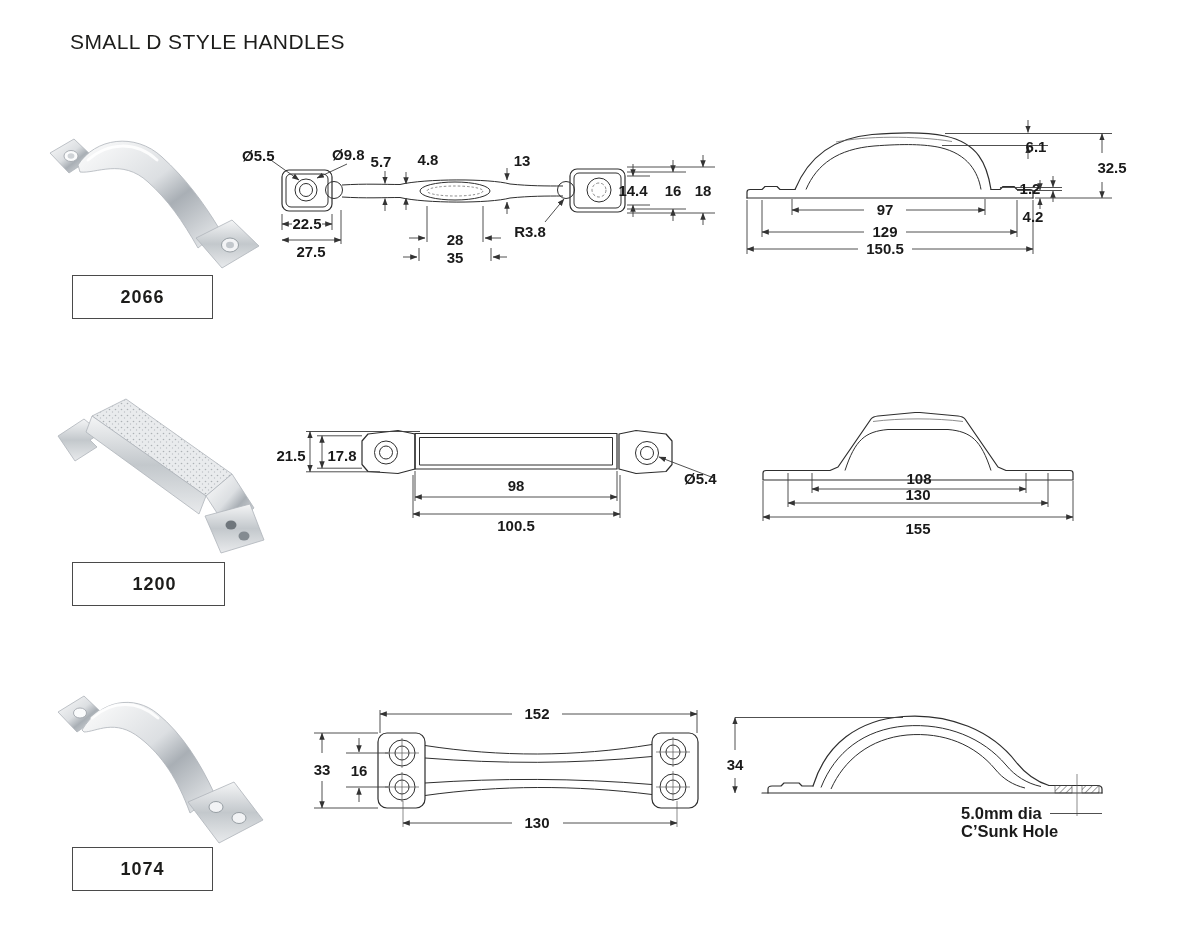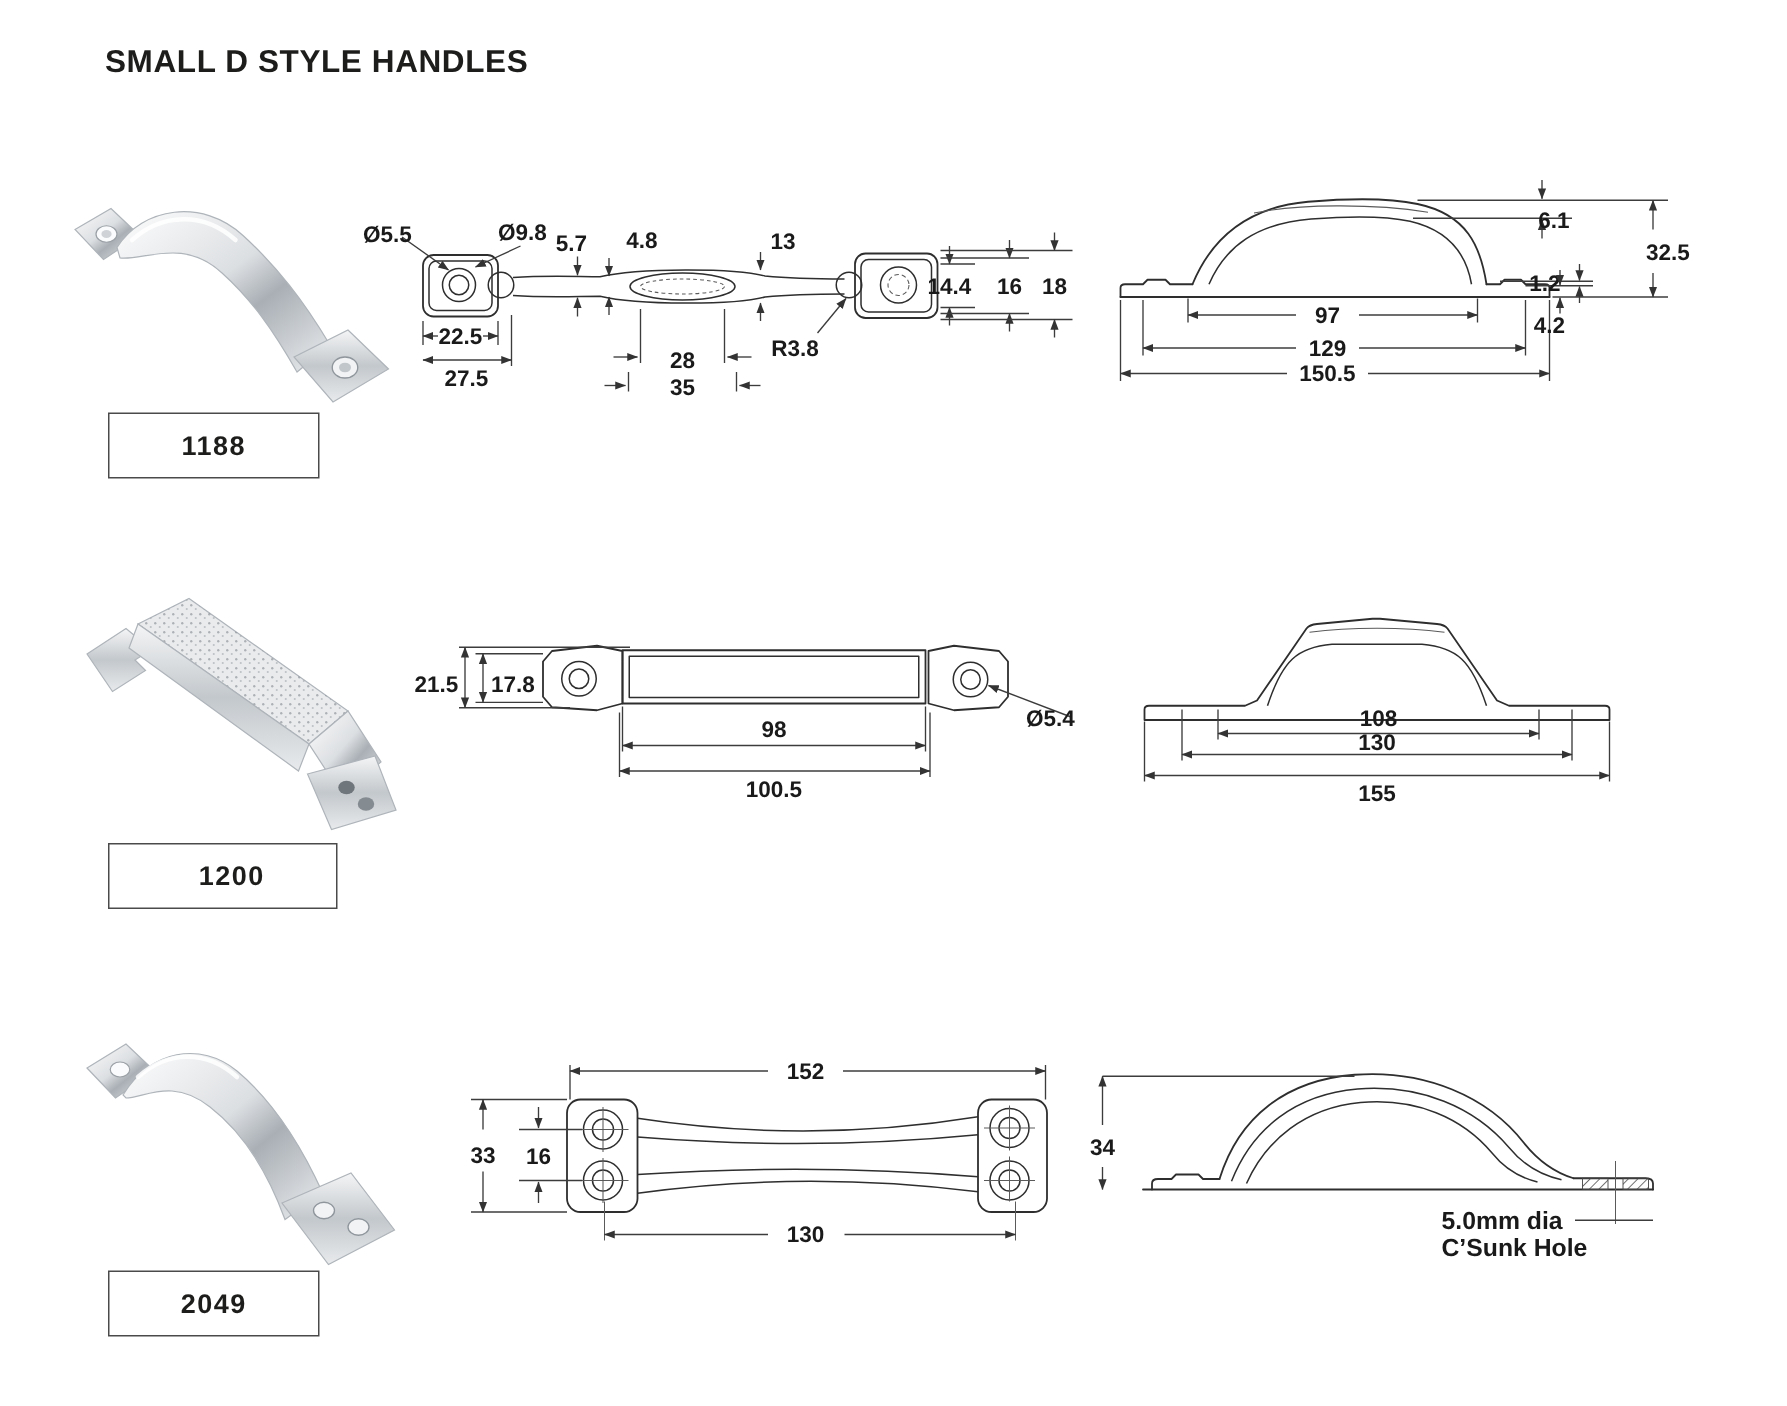--- a/index.html
+++ b/index.html
@@ -1,18 +1,18 @@
 <!DOCTYPE html>
 <html><head>
 <meta charset="utf-8">
 <style>
   html,body{margin:0;padding:0;background:#ffffff;}
   .page{position:relative;width:1191px;height:937px;background:#fff;overflow:hidden;
         font-family:"Liberation Sans",sans-serif;}
-  .title{position:absolute;left:70px;top:30px;font-size:21px;font-weight:700;
+  .title{position:absolute;left:70px;top:30px;font-size:21px;font-weight:400;
          letter-spacing:.4px;color:#1d1d1b;}
   .code-box{position:absolute;width:139px;height:42px;border:1.5px solid #4a4a4a;background:#fff;
             display:flex;align-items:center;justify-content:center;
             font-size:18px;font-weight:700;color:#1d1d1b;letter-spacing:1px;}
   svg.canvas{position:absolute;left:0;top:0;}
   .geo{fill:none;stroke:#2e2e2e;stroke-width:1.2;stroke-linejoin:round;stroke-linecap:round;}
   .geo2{fill:none;stroke:#2e2e2e;stroke-width:1;stroke-linejoin:round;}
   .dim{fill:none;stroke:#3c3c3c;stroke-width:.9;}
   .thin{fill:none;stroke:#5a5a5a;stroke-width:.7;}
   .dimtext{font-family:"Liberation Sans",sans-serif;font-weight:700;font-size:15px;fill:#1a1a1a;}
@@ -306,17 +306,17 @@
       <line x1="735" y1="717.5" x2="903" y2="717.5" class="dim"></line>
       <path d="M735,717.5 L735,750" class="dim" marker-start="url(#arr)"></path>
       <path d="M735,778 L735,793" class="dim" marker-end="url(#arr)"></path>
       <text x="735" y="770" text-anchor="middle" class="dimtext">34</text>
       <line x1="1050" y1="813.5" x2="1102" y2="813.5" class="dim"></line>
       <text x="961" y="819" class="notetext">5.0mm dia</text>
       <text x="961" y="837" class="notetext">C’Sunk Hole</text>
     </g>
   </svg>
 
-  <div class="code-box" style="left:72px;top:275px;">1188</div>
+  <div class="code-box" style="left:72px;top:275px;">2066</div>
   <div class="code-box" style="left:72px;top:562px;padding-left:12px;">1200</div>
-  <div class="code-box" style="left:72px;top:847px;">2049</div>
+  <div class="code-box" style="left:72px;top:847px;">1074</div>
 
 </div>
 
 </body></html>

